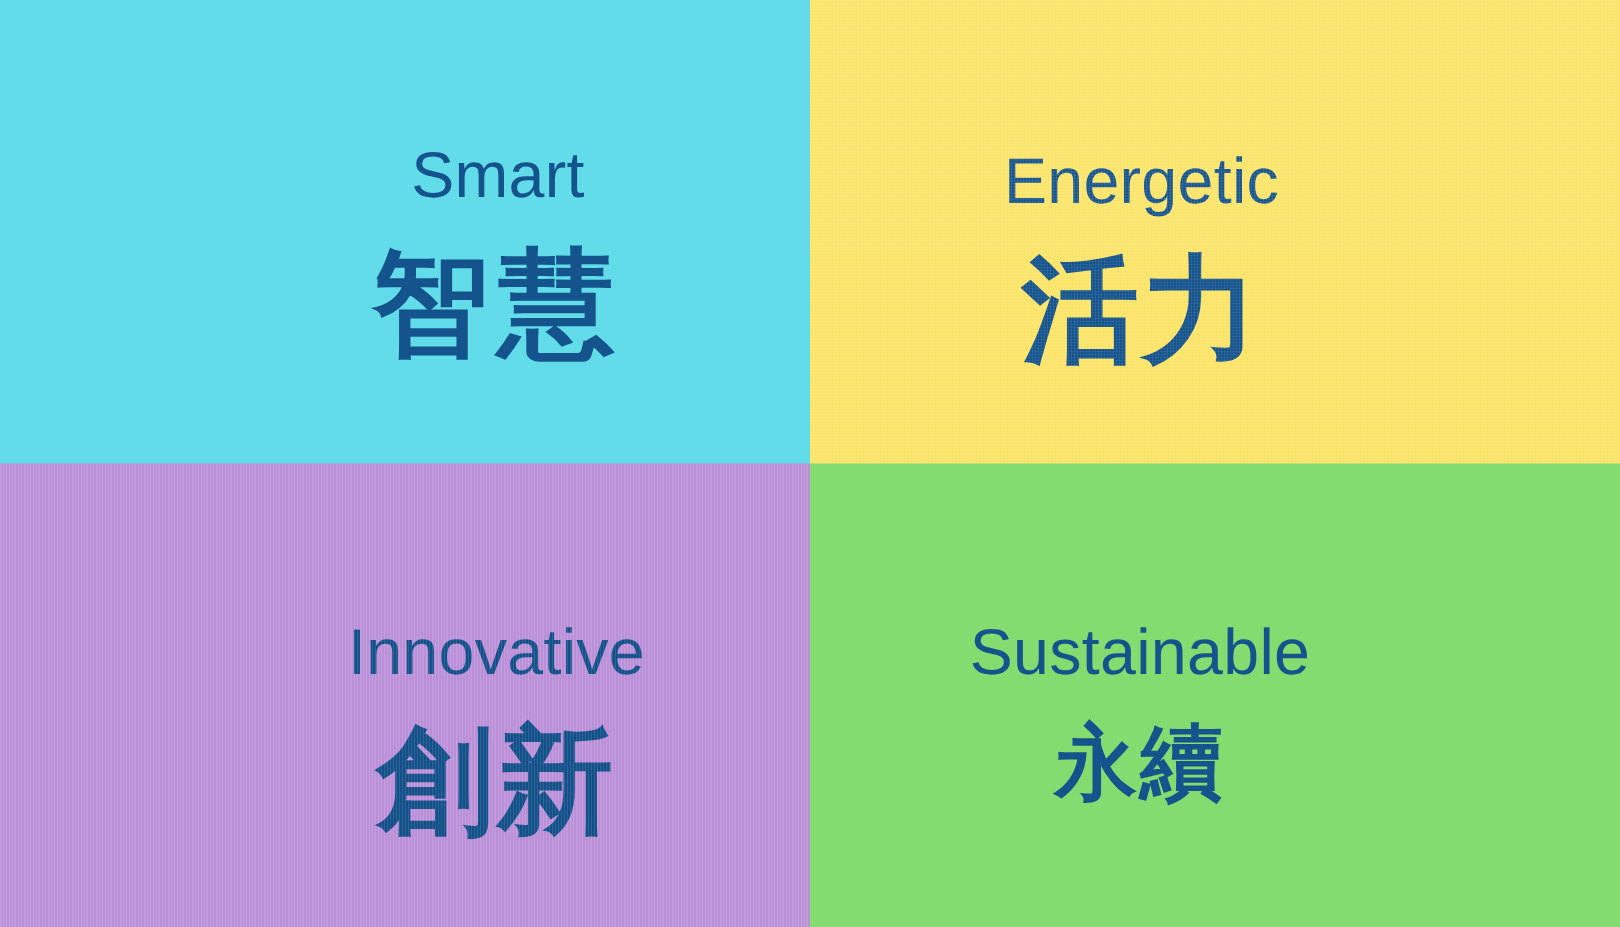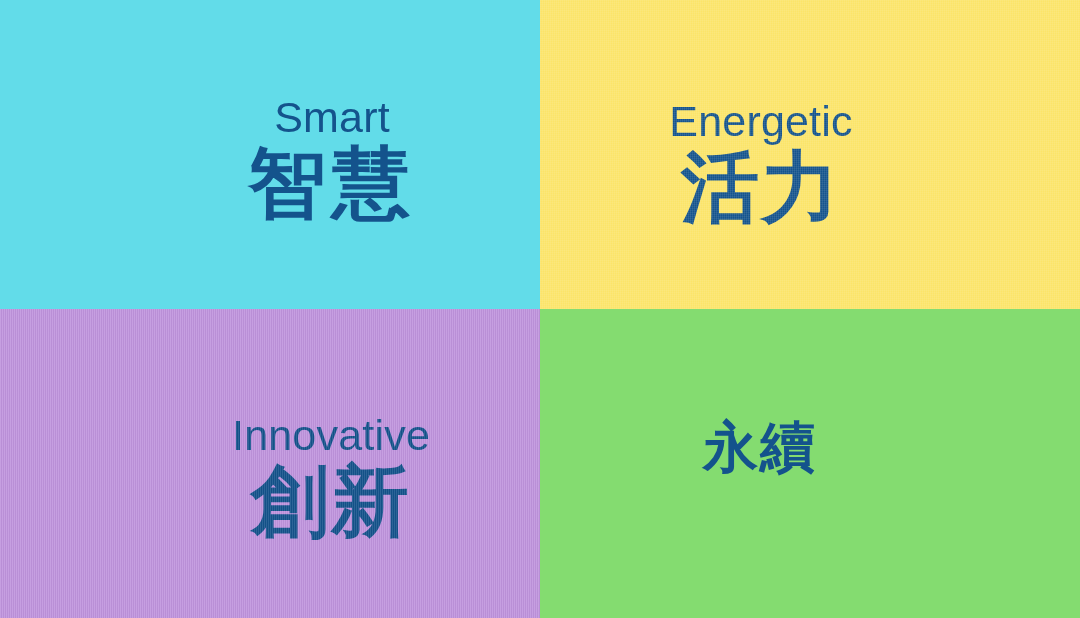--- a/index.html
+++ b/index.html
@@ -77,26 +77,26 @@
   .value-en {
     font-family: "Liberation Sans", sans-serif;
     font-size: 43px;
     font-weight: 400;
     letter-spacing: 0.2px;
     line-height: 1;
     display: block;
   }
 
   .value-zh {
-    font-family: Liberation Serif, serif;
+    font-family: Liberation Sans, sans-serif;
     font-size: 76px;
     font-weight: 700;
     line-height: 1;
     display: block;
-    margin-top: 6px;
+    margin-top: 24px;
     letter-spacing: 2px;
   }
 
   
   
   #q-smart .value-block      { left: 0; right: 0; top: 96px;  padding-left: 124px; }
   
   #q-energetic .value-block  { left: 0; right: 0; top: 100px; padding-right: 98px; }
   
   #q-innovative .value-block { left: 0; right: 0; top: 105px; padding-left: 122px; }
@@ -129,17 +129,18 @@
 
   <div class="quadrant dither-stripe" id="q-innovative" style="background-color: rgb(192, 148, 222);">
     <div class="value-block" style="color: rgb(20, 83, 140);">
       <span class="value-en">Innovative</span>
       <span class="value-zh">創新</span>
     </div>
   </div>
 
   <div class="quadrant" id="q-sustainable" style="background-color: rgb(132, 220, 112);">
     <div class="value-block" style="color: rgb(20, 83, 140);">
+      <span class="value-en">Sustainable</span>
       <span class="value-zh">永續</span>
     </div>
   </div>
 
 </div>
 
 </body></html>

